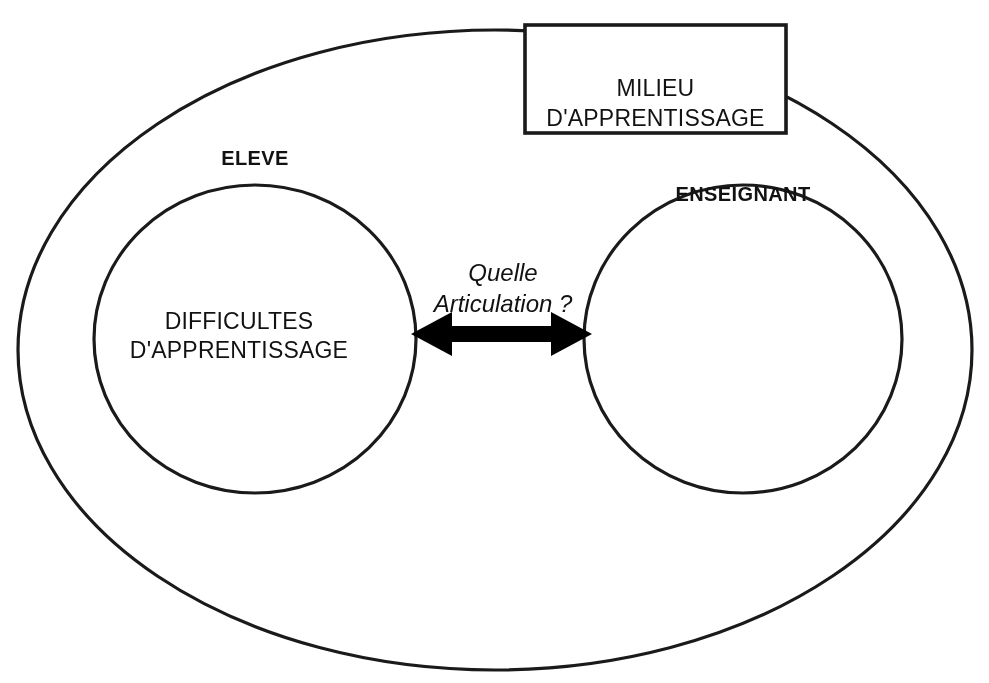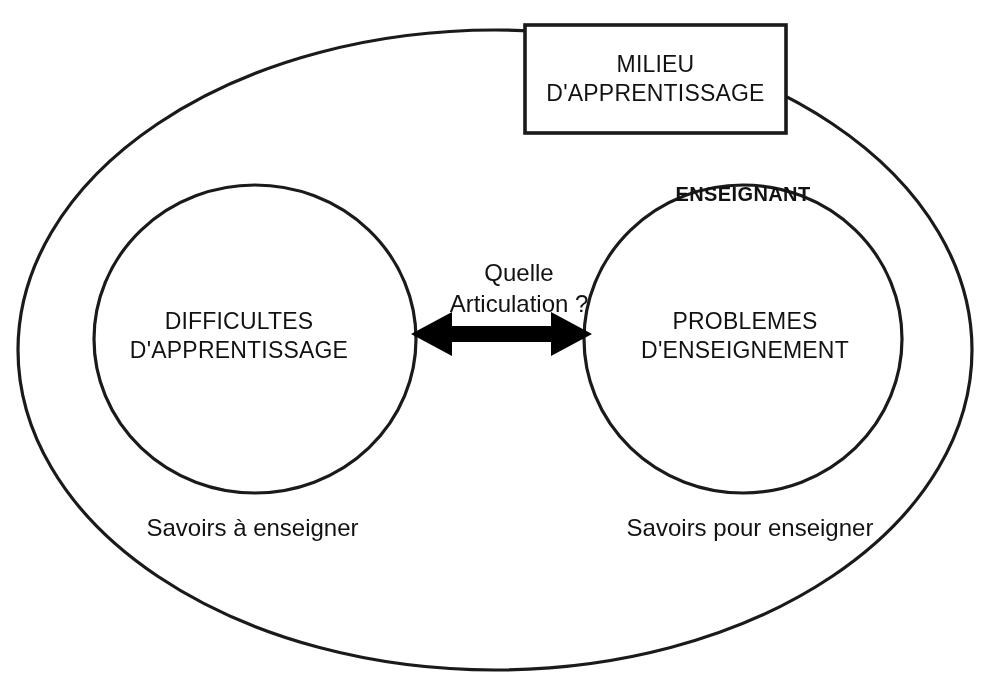--- a/index.html
+++ b/index.html
@@ -65,21 +65,21 @@
     font-size: 24px;
     line-height: 1.3;
   }
   #box-title {
     position: absolute;
     left: 525px;
     top: 25px;
     width: 261px;
     height: 108px;
     display: flex;
-    align-items: center;
+    align-items: flex-end;
     justify-content: center;
   }
   #box-title .lbl {
     position: static;
   }
 </style>
 </head>
 <body>
 
 <div id="diagram-root">
@@ -95,29 +95,26 @@
     <rect class="box-shape" x="525" y="25" width="261" height="108"></rect>
 
     <polygon class="arrow-shape" points="411,334 452,312 452,326 551,326 551,312 592,334 551,356 551,342 452,342 452,356"></polygon>
   </svg>
 
   <div id="box-title">
     <div class="lbl lbl-caps">MILIEU
 D'APPRENTISSAGE</div>
   </div>
 
+  <div class="lbl lbl-bold" style="left: 155px; top: 146px; width: 200px;">ELEVE</div>
 
   <div class="lbl lbl-bold" style="left: 643px; top: 146px; width: 200px; margin-top: 36px;">ENSEIGNANT</div>
 
   <div class="lbl lbl-caps" style="left: 79px; top: 307px; width: 320px;">DIFFICULTES
 D'APPRENTISSAGE</div>
 
-  <div class="lbl lbl-caps" style="left: 585px; top: 307px; width: 320px;">PROBLEMES
-D'ENSEIGNEMENT</div>
 
-  <div class="lbl lbl-question" style="left: 419px; top: 257px; width: 200px;">Quelle
+  <div class="lbl lbl-question" style="left: 403px; top: 257px; width: 200px; font-style: italic;">Quelle
 Articulation ?</div>
 
-  <div class="lbl lbl-plain" style="left: 130px; top: 513px; width: 245px;">Savoirs à enseigner</div>
 
-  <div class="lbl lbl-plain" style="left: 610px; top: 513px; width: 280px;">Savoirs pour enseigner</div>
 
 </div>
 
 </body></html>

